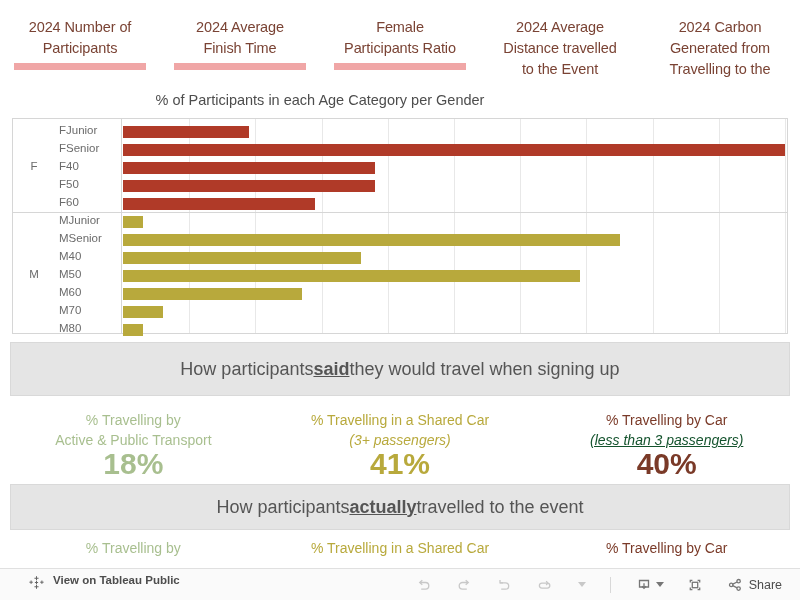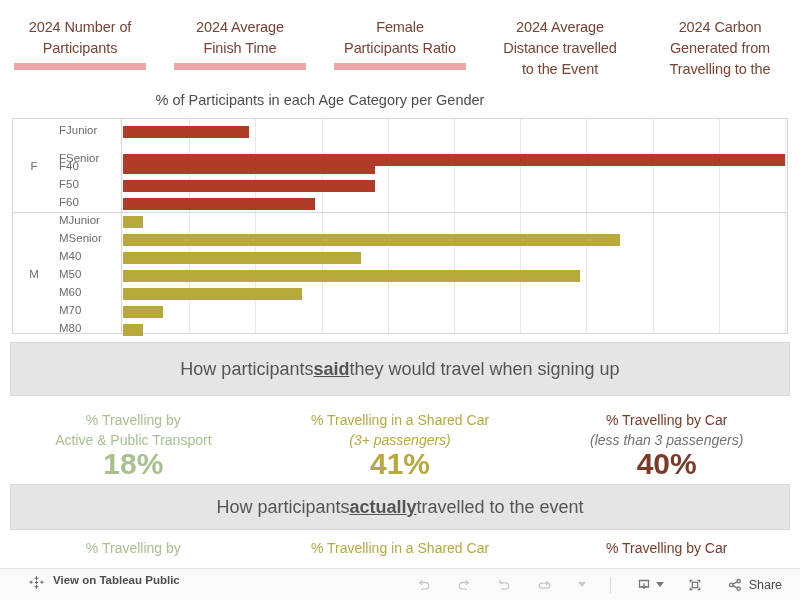--- a/index.html
+++ b/index.html
@@ -270,21 +270,21 @@
         <div class="gridline" style="left: 507.2px;"></div>
         <div class="gridline" style="left: 573.4px;"></div>
         <div class="gridline" style="left: 639.6px;"></div>
         <div class="gridline" style="left: 705.8px;"></div>
         <div class="gridline" style="left: 772px;"></div>
         <div class="axis-sep" style="left: 108px;"></div>
         <div class="row" style="top: 4px;">
           <div class="row-label">FJunior</div>
           <div class="bar" style="width: 125.78px; background: rgb(176, 58, 40);"></div>
         </div>
-        <div class="row" style="top: 32px;">
+        <div class="row" style="top: 22px;">
           <div class="row-label">FSenior</div>
           <div class="bar" style="width: 662px; background: rgb(176, 58, 40);"></div>
         </div>
         <div class="row" style="top: 40px;">
           <div class="row-label">F40</div>
           <div class="bar" style="width: 251.56px; background: rgb(176, 58, 40);"></div>
         </div>
         <div class="row" style="top: 58px;">
           <div class="row-label">F50</div>
           <div class="bar" style="width: 251.56px; background: rgb(176, 58, 40);"></div>
@@ -339,21 +339,21 @@
 Active &amp; Public Transport</div>
         <div class="travel-value" style="color: rgb(168, 191, 143);">18%</div>
       </div>
       <div class="travel-cell">
         <div class="travel-title" style="color: rgb(184, 169, 60);">% Travelling in a Shared Car</div>
         <div class="travel-title travel-sub" style="color: rgb(184, 169, 60);">(3+ passengers)</div>
         <div class="travel-value" style="color: rgb(184, 169, 60);">41%</div>
       </div>
       <div class="travel-cell">
         <div class="travel-title" style="color: rgb(122, 58, 40);">% Travelling by Car</div>
-        <div class="travel-title travel-sub" style="color: #737373;">(less than 3 passengers)</div>
+        <div class="travel-title travel-sub" style="color: #14532d; text-decoration: underline;">(less than 3 passengers)</div>
         <div class="travel-value" style="color: rgb(122, 58, 40);">40%</div>
       </div>
     </div>
 
   <div class="banner" id="banner-actual">
     <span>How participants </span>
       <b>actually</b>
       <span> travelled to the event</span>
   </div>
 

